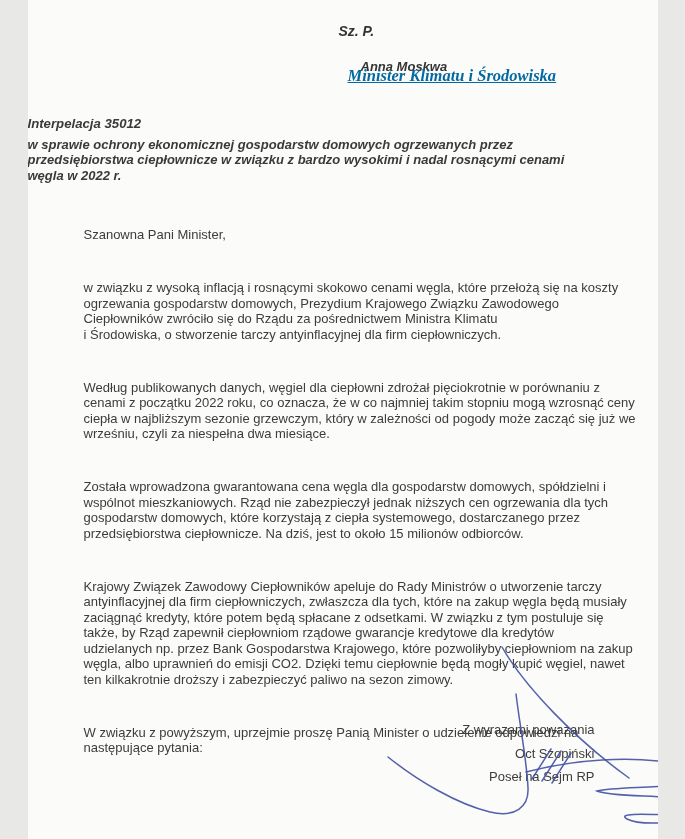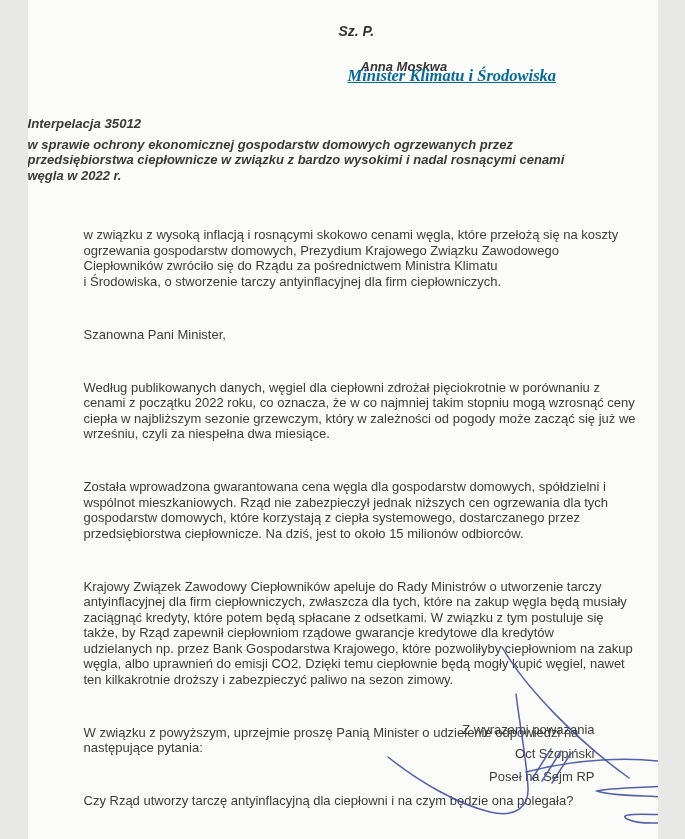--- a/index.html
+++ b/index.html
@@ -90,43 +90,42 @@
   <div class="recipient-title">Minister Klimatu i Środowiska</div>
 
   <div class="heading-block">
     <div class="interpellation-title">Interpelacja 35012</div>
     <div class="interpellation-subject">w sprawie ochrony ekonomicznej gospodarstw domowych ogrzewanych przez
 przedsiębiorstwa ciepłownicze w związku z bardzo wysokimi i nadal rosnącymi cenami
 węgla w 2022 r.</div>
   </div>
 
   <div class="body-block">
+    <p>Szanowna Pani Minister,</p>
     <p>w związku z wysoką inflacją i rosnącymi skokowo cenami węgla, które przełożą się na koszty
 ogrzewania gospodarstw domowych, Prezydium Krajowego Związku Zawodowego
 Ciepłowników zwróciło się do Rządu za pośrednictwem Ministra Klimatu
 i Środowiska, o stworzenie tarczy antyinflacyjnej dla firm ciepłowniczych.</p>
-    <p>Szanowna Pani Minister,</p>
     <p>Według publikowanych danych, węgiel dla ciepłowni zdrożał pięciokrotnie w porównaniu z
 cenami z początku 2022 roku, co oznacza, że w co najmniej takim stopniu mogą wzrosnąć ceny
 ciepła w najbliższym sezonie grzewczym, który w zależności od pogody może zacząć się już we
 wrześniu, czyli za niespełna dwa miesiące.</p>
     <p>Została wprowadzona gwarantowana cena węgla dla gospodarstw domowych, spółdzielni i
 wspólnot mieszkaniowych. Rząd nie zabezpieczył jednak niższych cen ogrzewania dla tych
 gospodarstw domowych, które korzystają z ciepła systemowego, dostarczanego przez
 przedsiębiorstwa ciepłownicze. Na dziś, jest to około 15 milionów odbiorców.</p>
     <p>Krajowy Związek Zawodowy Ciepłowników apeluje do Rady Ministrów o utworzenie tarczy
 antyinflacyjnej dla firm ciepłowniczych, zwłaszcza dla tych, które na zakup węgla będą musiały
 zaciągnąć kredyty, które potem będą spłacane z odsetkami. W związku z tym postuluje się
 także, by Rząd zapewnił ciepłowniom rządowe gwarancje kredytowe dla kredytów
 udzielanych np. przez Bank Gospodarstwa Krajowego, które pozwoliłyby ciepłowniom na zakup
 węgla, albo uprawnień do emisji CO2. Dzięki temu ciepłownie będą mogły kupić węgiel, nawet
 ten kilkakrotnie droższy i zabezpieczyć paliwo na sezon zimowy.</p>
     <p>W związku z powyższym, uprzejmie proszę Panią Minister o udzielenie odpowiedzi na
 następujące pytania:</p>
-    <p>Czy Rząd utworzy tarczę antyinflacyjną dla ciepłowni i na czym będzie ona polegała?</p>
     
     
     
   </div>
 
   <div class="closing-block">
     <div>Z wyrazami poważania</div>
     <div>Oct Szopiński</div>
     <div>Poseł na Sejm RP</div>
   </div>

